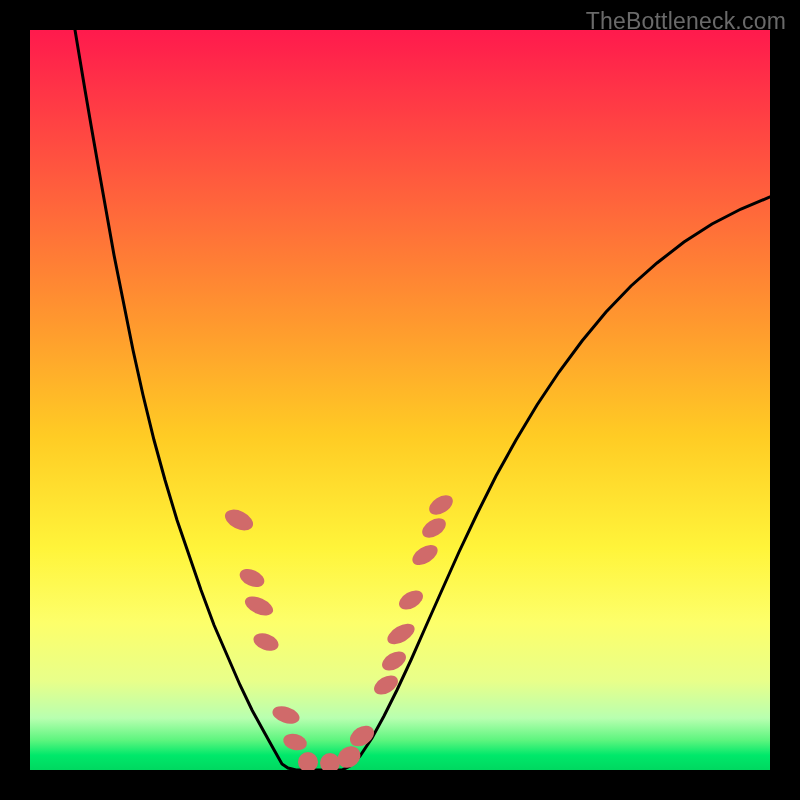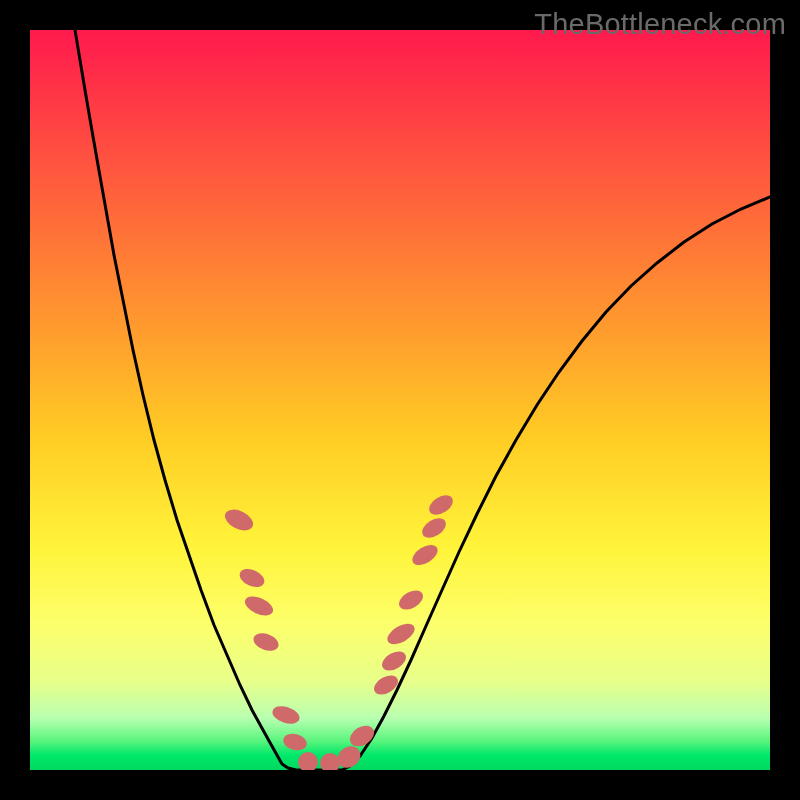--- a/index.html
+++ b/index.html
@@ -36,21 +36,21 @@
       #5cf57e 96%,
       #00e86a 98%,
       #00d860 100%
     );
   }
   .watermark {
     position: absolute;
     top: 8px;
     right: 14px;
     color: #6a6a6a;
-    font-size: 29px;
+    font-size: 23px;
     font-weight: 500;
     letter-spacing: 0.2px;
     z-index: 10;
   }
   svg.curve {
     position: absolute;
     inset: 0;
     width: 740px;
     height: 740px;
   }

